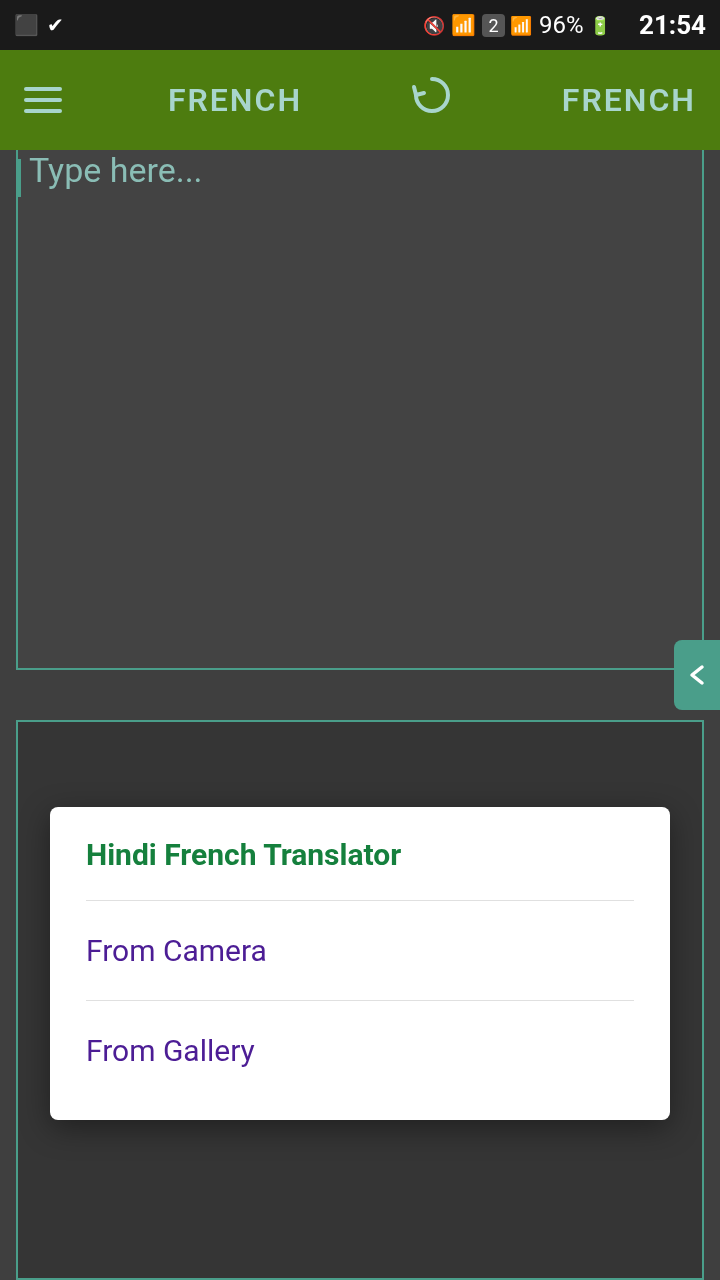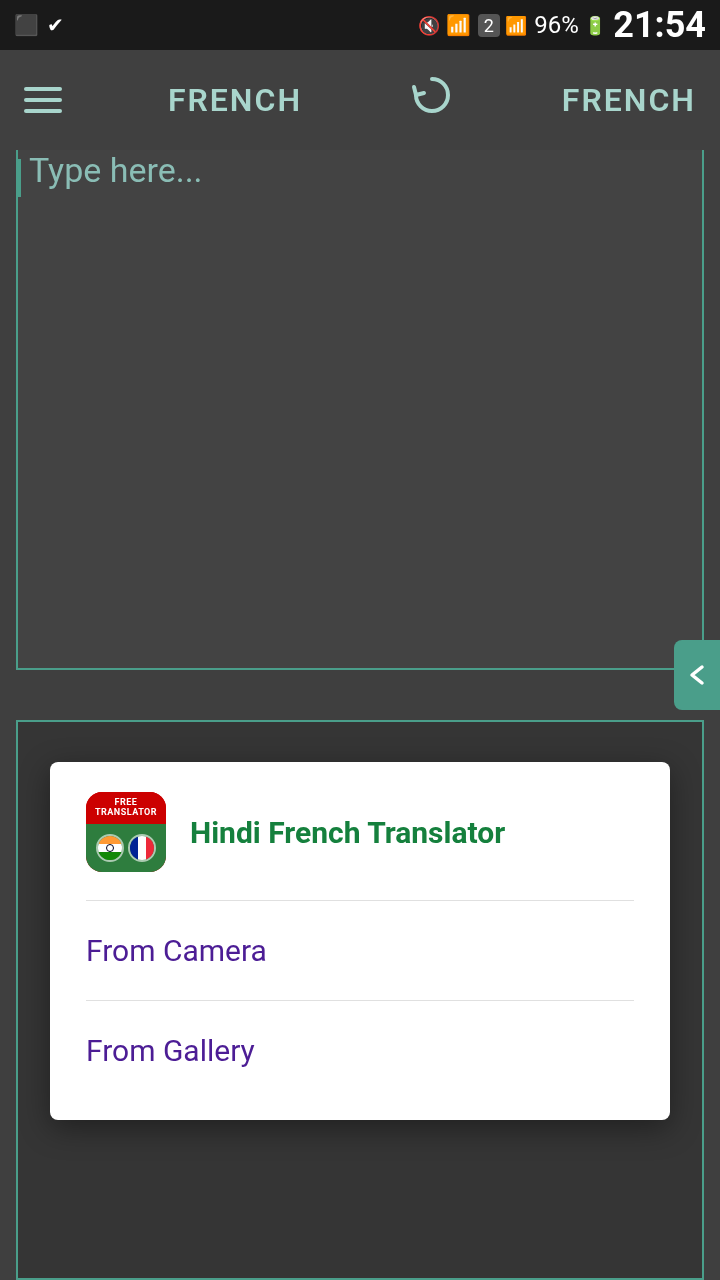--- a/index.html
+++ b/index.html
@@ -35,35 +35,36 @@
 
     .status-right {
       display: flex;
       align-items: center;
       gap: 6px;
       font-size: 22px;
       color: #fff;
     }
 
     .status-time {
-      font-size: 36px;
+      font-size: 26px;
       font-weight: bold;
       color: #fff;
+      margin-left: 21px;
     }
 
     .status-icon {
       color: #fff;
       font-size: 20px;
     }
 
     
     .nav-bar {
       width: 720px;
       height: 100px;
-      background: #404040;
+      background: #4d7c0f;
       display: flex;
       align-items: center;
       justify-content: space-between;
       padding: 0 24px;
     }
 
     .nav-menu-icon {
       display: flex;
       flex-direction: column;
       gap: 7px;
@@ -314,41 +315,20 @@
       <polyline points="16,8 6,16 16,24" stroke="#fff" stroke-width="3.5" stroke-linecap="round" stroke-linejoin="round"></polyline>
     </svg>
   </div>
 
   <div class="bottom-area">
   </div>
 
   <div class="dialog">
     <div class="dialog-header">
 
-      <div class="app-icon">
-        <div class="app-icon-inner">
-          <div class="app-icon-top">FREE<br>TRANSLATOR</div>
-          <div class="app-icon-bottom">
-
-            <div class="flag-circle">
-              <div class="flag-india-top"></div>
-              <div class="flag-india-mid">
-                <div style="width:8px;height:8px;border-radius:50%;border:1.5px solid #000020;"></div>
-              </div>
-              <div class="flag-india-bot"></div>
-            </div>
-
-            <div class="flag-circle-france">
-              <div class="flag-france-left"></div>
-              <div class="flag-france-mid-c"></div>
-              <div class="flag-france-right"></div>
-            </div>
-          </div>
-        </div>
-      </div>
       <span class="dialog-title">Hindi French Translator</span>
     </div>
 
     <div class="dialog-divider"></div>
 
     <div class="dialog-option">From Camera</div>
 
     <div class="dialog-divider"></div>
 
     <div class="dialog-option">From Gallery</div>

